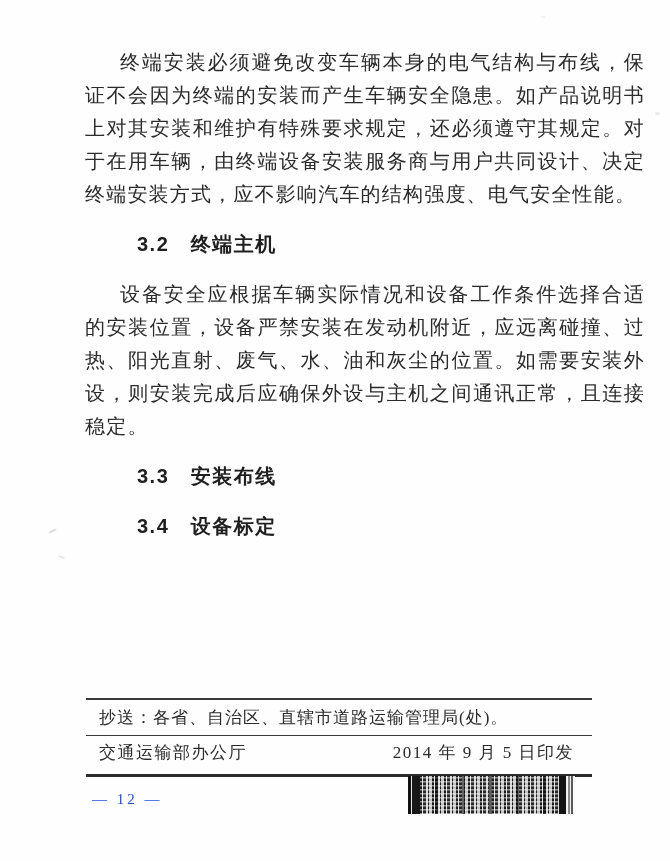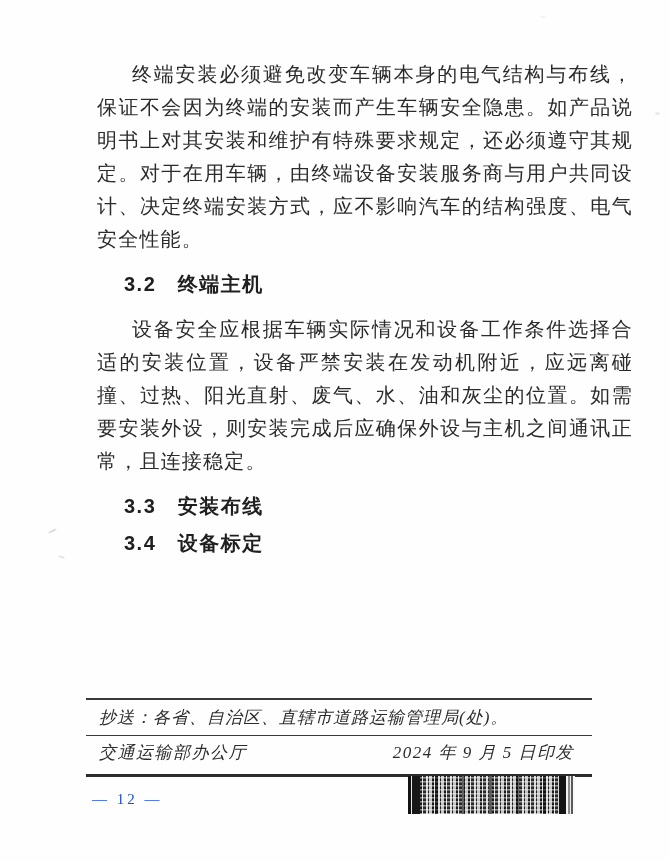--- a/index.html
+++ b/index.html
@@ -9,30 +9,30 @@
     color:#2b2b2b;
   }
   .page{position:absolute;inset:0;background:#fefefe;}
 
   
   .doc-body{
     position:absolute;left:85px;top:46px;width:560px;
     font-size:20px;line-height:33px;letter-spacing:1.2px;
     text-align:justify;
   }
-  .para{margin:12px;text-indent:35px;}
+  .para{margin:0;text-indent:35px;}
   .heading{
-    margin:4px;font-size:20px;line-height:33px;font-weight:bold;
+    margin:17px;font-size:20px;line-height:33px;font-weight:bold;
     padding-left:35px;letter-spacing:1.5px;
     font-family:"Liberation Sans","DejaVu Sans",sans-serif;
     color:#1f1f1f;text-align:left;
   }
 
   
-  .footer{position:absolute;left:86px;top:698px;width:506px;font-style:italic;}
+  .footer{position:absolute;left:86px;top:698px;width:506px;}
   .rule{border:none;margin:0;background:#3a3a3a;height:1.5px;width:100%;}
   .rule.thick{height:3px;background:#2c2c2c;}
   .cc-line{
     padding:7px 0 6px 13px;font-size:17px;letter-spacing:1px;line-height:22px;
   }
   .issuer-row{
     display:flex;justify-content:space-between;align-items:center;
     padding:6px 18px 10px 13px;font-size:17px;letter-spacing:1.5px;line-height:22px;
   }
 
@@ -79,21 +79,21 @@
     <h3 class="heading">3.3　安装布线</h3>
     <h3 class="heading">3.4　设备标定</h3>
   </main>
 
   <footer class="footer">
     <div class="rule thin"></div>
     <div class="cc-line">抄送：各省、自治区、直辖市道路运输管理局(处)。</div>
     <div class="rule thin"></div>
     <div class="issuer-row">
       <span>交通运输部办公厅</span>
-      <span>2024 年 9 月 5 日印发</span>
+      <span>2014 年 9 月 5 日印发</span>
     </div>
     <div class="rule thick"></div>
   </footer>
 
   <div class="barcode"></div>
 
   <div class="page-number">— 12 —</div>
 
   <span class="speck s1"></span>
   <span class="speck s2"></span>

